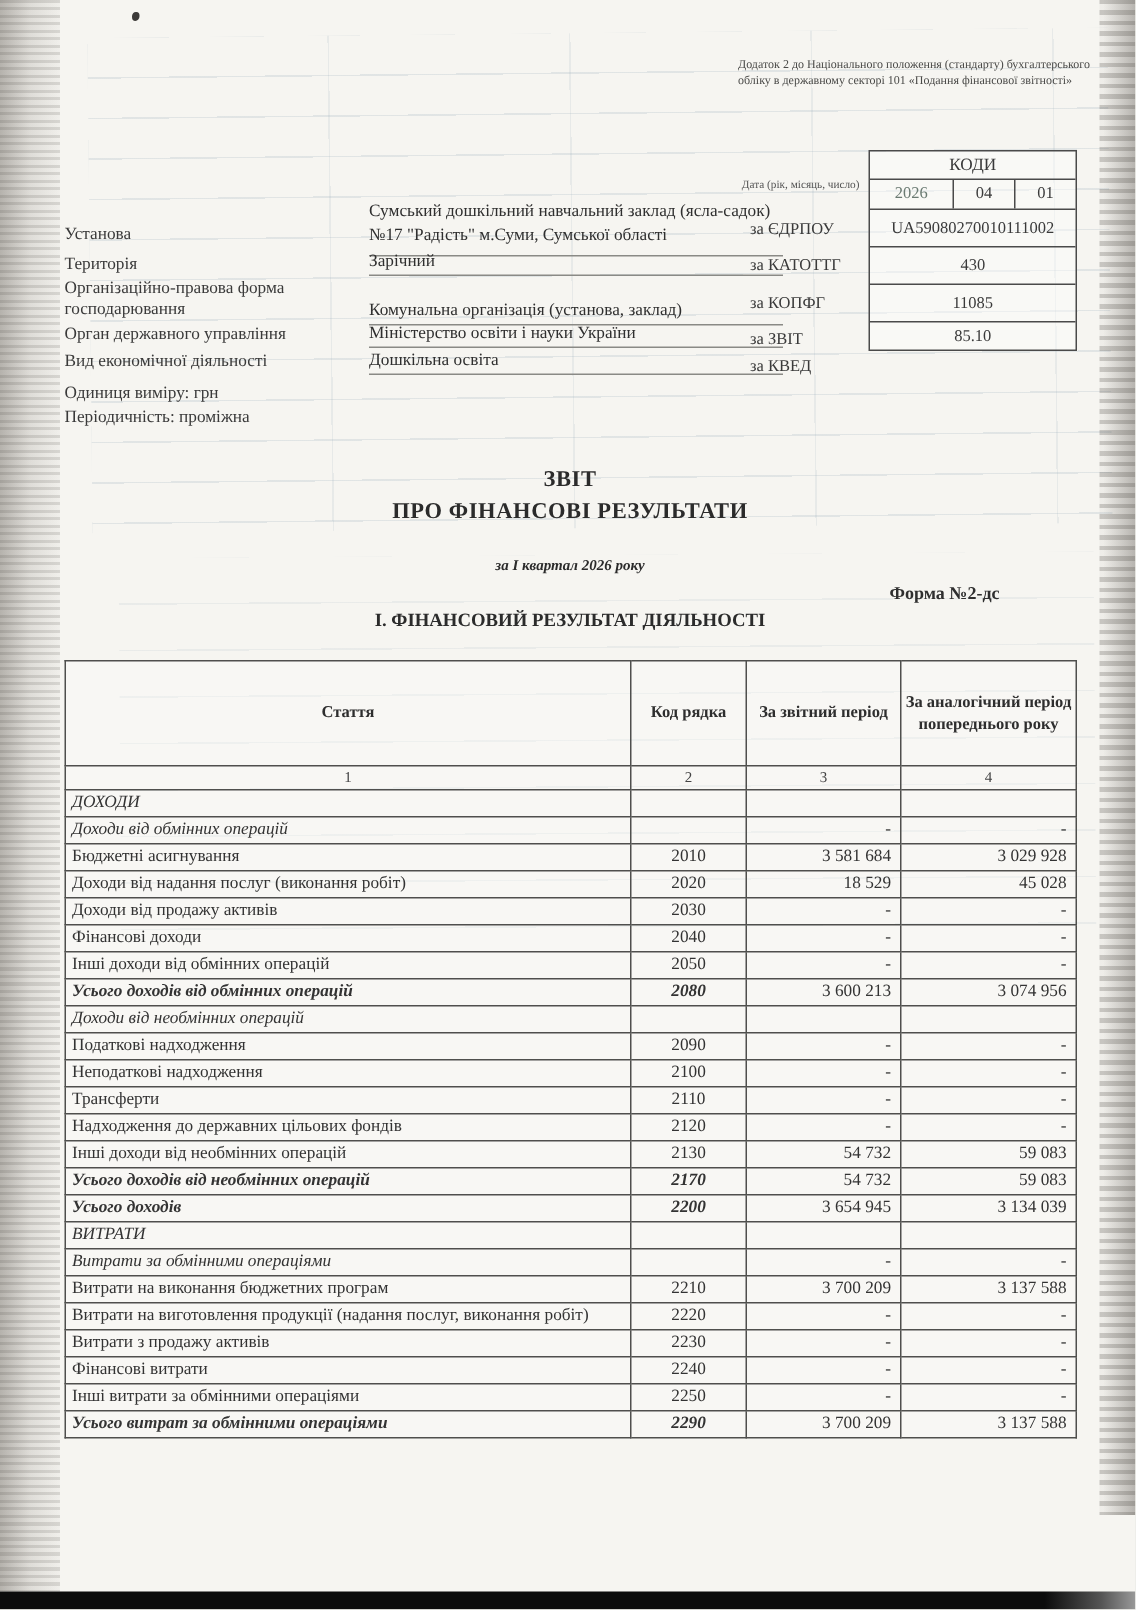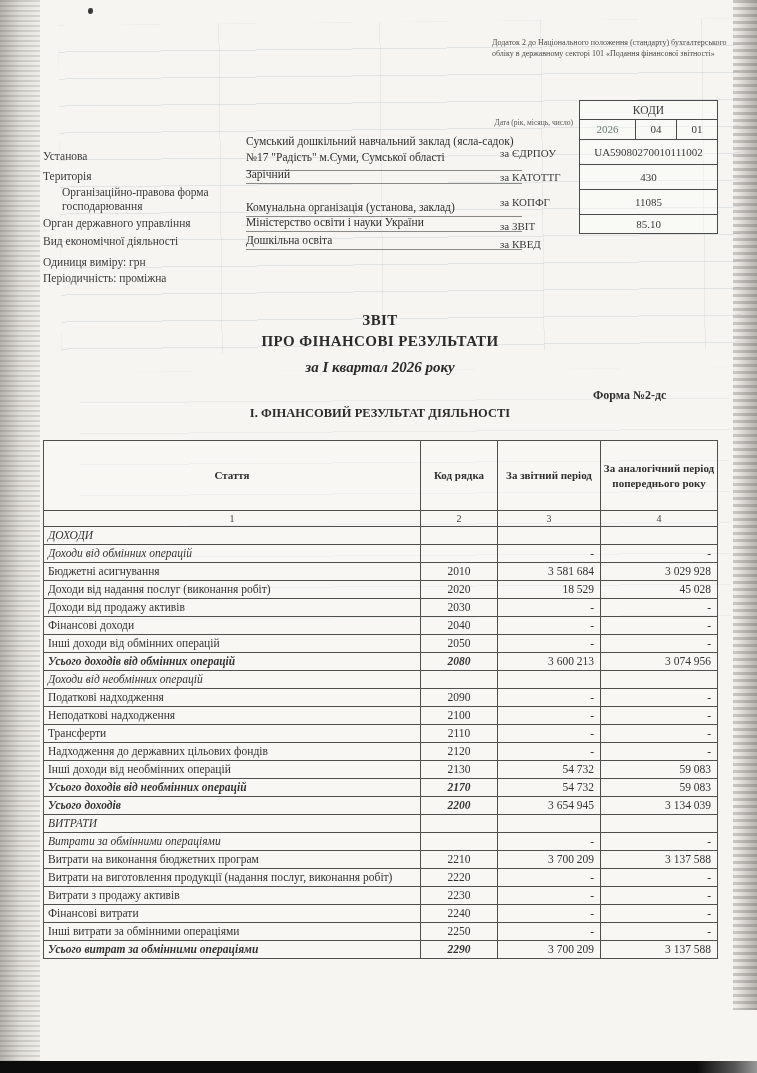--- a/index.html
+++ b/index.html
@@ -72,21 +72,21 @@
     position:absolute;left:218px;width:276px;
     font-size:11.5px;color:#2f2f2f;line-height:1.35;
     border-bottom:1px solid #8a8a86;
     margin-left:28px;
   }
   .code-ref-label{position:absolute;left:500px;width:78px;font-size:11px;color:#3a3a3a;}
   .plain-note{position:absolute;left:43px;font-size:11.5px;color:#3a3a3a;}
   
   .title-block{position:absolute;left:60px;top:310px;width:640px;text-align:center;}
   .title-line{font-size:15px;font-weight:bold;letter-spacing:0.4px;color:#2b2b2b;line-height:1.4;}
-  .subtitle{margin-top:7px;font-size:15px;font-weight:bold;font-style:italic;color:#2b2b2b;}
+  .subtitle{margin-top:20px;font-size:10px;font-weight:bold;font-style:italic;color:#2b2b2b;}
   .form-label{position:absolute;left:593px;top:388px;font-size:12px;font-weight:bold;color:#2f2f2f;}
   .section-title{position:absolute;left:60px;top:406px;width:640px;text-align:center;font-size:12.5px;font-weight:bold;color:#2b2b2b;}
   
   .results-table{
     position:absolute;left:43px;top:440px;width:674px;
     border-collapse:collapse;table-layout:fixed;
     font-size:11.5px;color:#333;background:rgba(255,255,255,0.25);padding-left:33px;
   }
   .results-table col.c1{width:377px;}
   .results-table col.c2{width:77px;}
@@ -135,21 +135,21 @@
   </div>
 
   <div class="field-label" style="top:150px;">Установа</div>
   <div class="field-value" style="top:134px;height:36px;">Сумський дошкільний навчальний заклад (ясла-садок) №17 "Радість" м.Суми, Сумської області</div>
   <div class="code-ref-label" style="top:147px;">за ЄДРПОУ</div>
 
   <div class="field-label" style="top:170px;">Територія</div>
   <div class="field-value" style="top:167px;height:16px;">Зарічний</div>
   <div class="code-ref-label" style="top:171px;">за КАТОТТГ</div>
 
-  <div class="field-label" style="top:186px;width:168px;margin-left:19px;">Організаційно-правова форма господарювання</div>
+  <div class="field-label" style="top:186px;width:168px;">Організаційно-правова форма господарювання</div>
   <div class="field-value" style="top:200px;height:16px;">Комунальна організація (установа, заклад)</div>
   <div class="code-ref-label" style="top:196px;">за КОПФГ</div>
 
   <div class="field-label" style="top:217px;">Орган державного управління</div>
   <div class="field-value" style="top:215px;height:16px;">Міністерство освіти і науки України</div>
   <div class="code-ref-label" style="top:220px;">за ЗВІТ</div>
 
   <div class="field-label" style="top:235px;">Вид економічної діяльності</div>
   <div class="field-value" style="top:233px;height:16px;">Дошкільна освіта</div>
   <div class="code-ref-label" style="top:238px;">за КВЕД</div>

